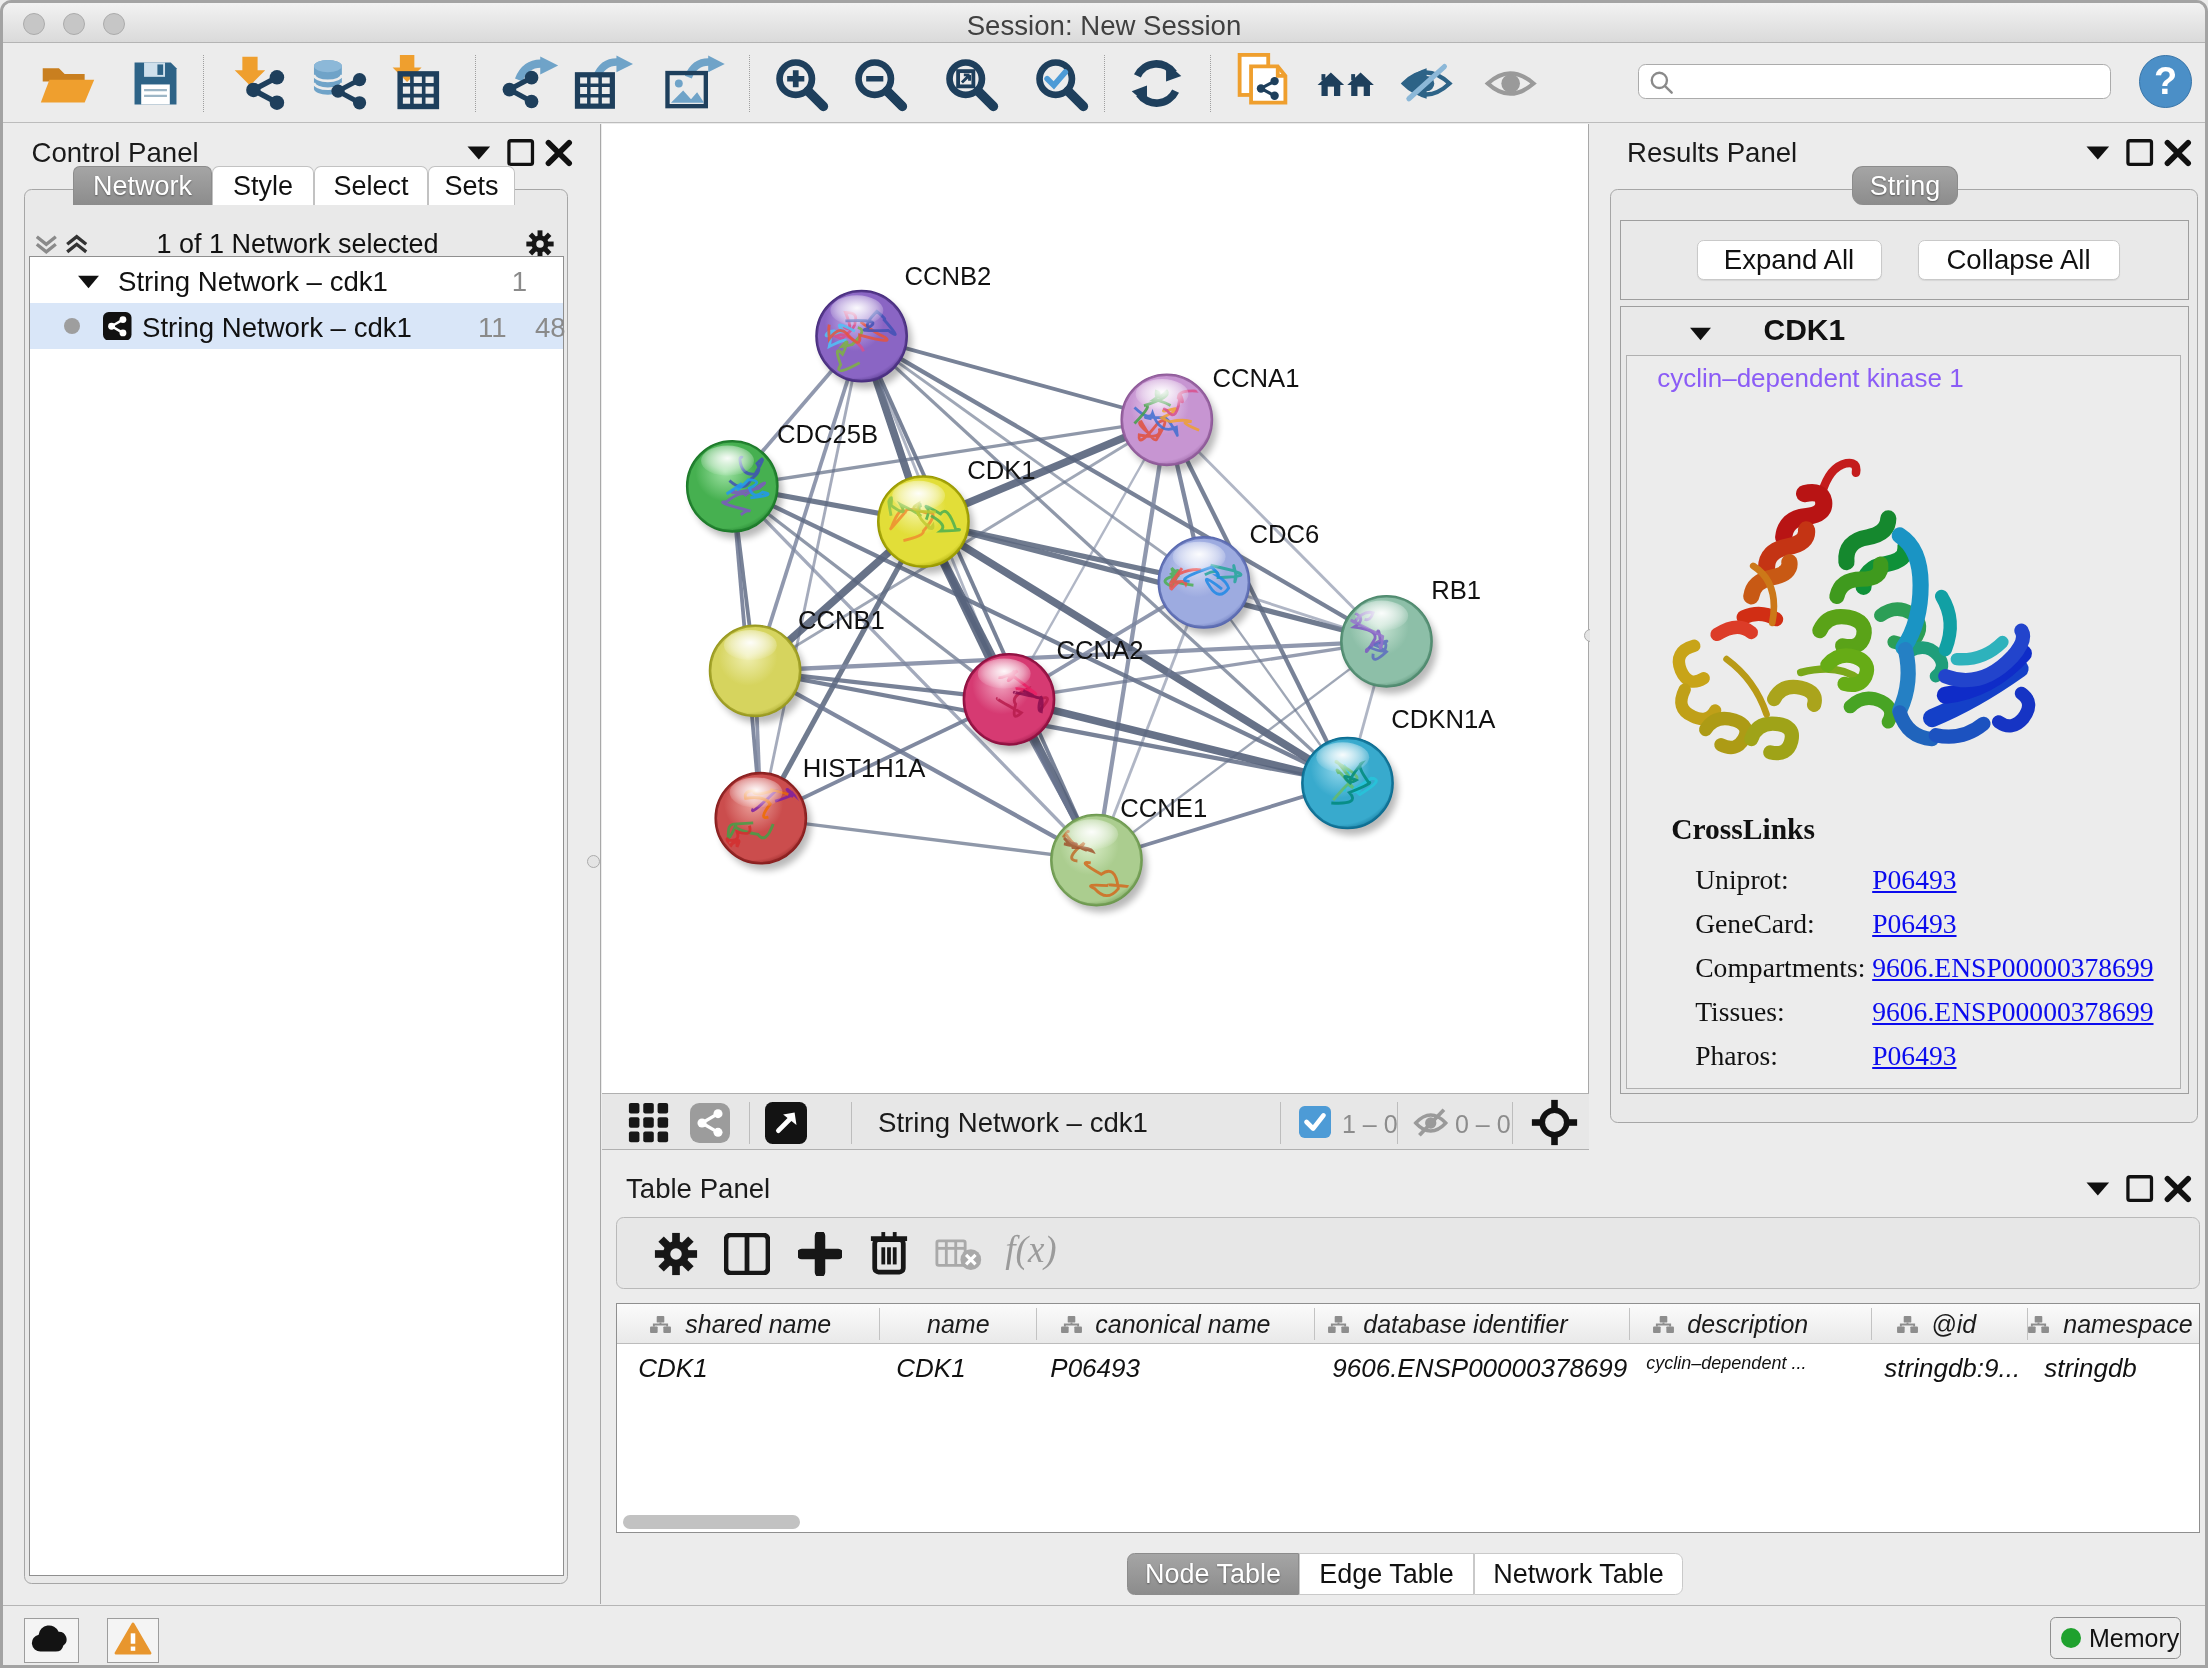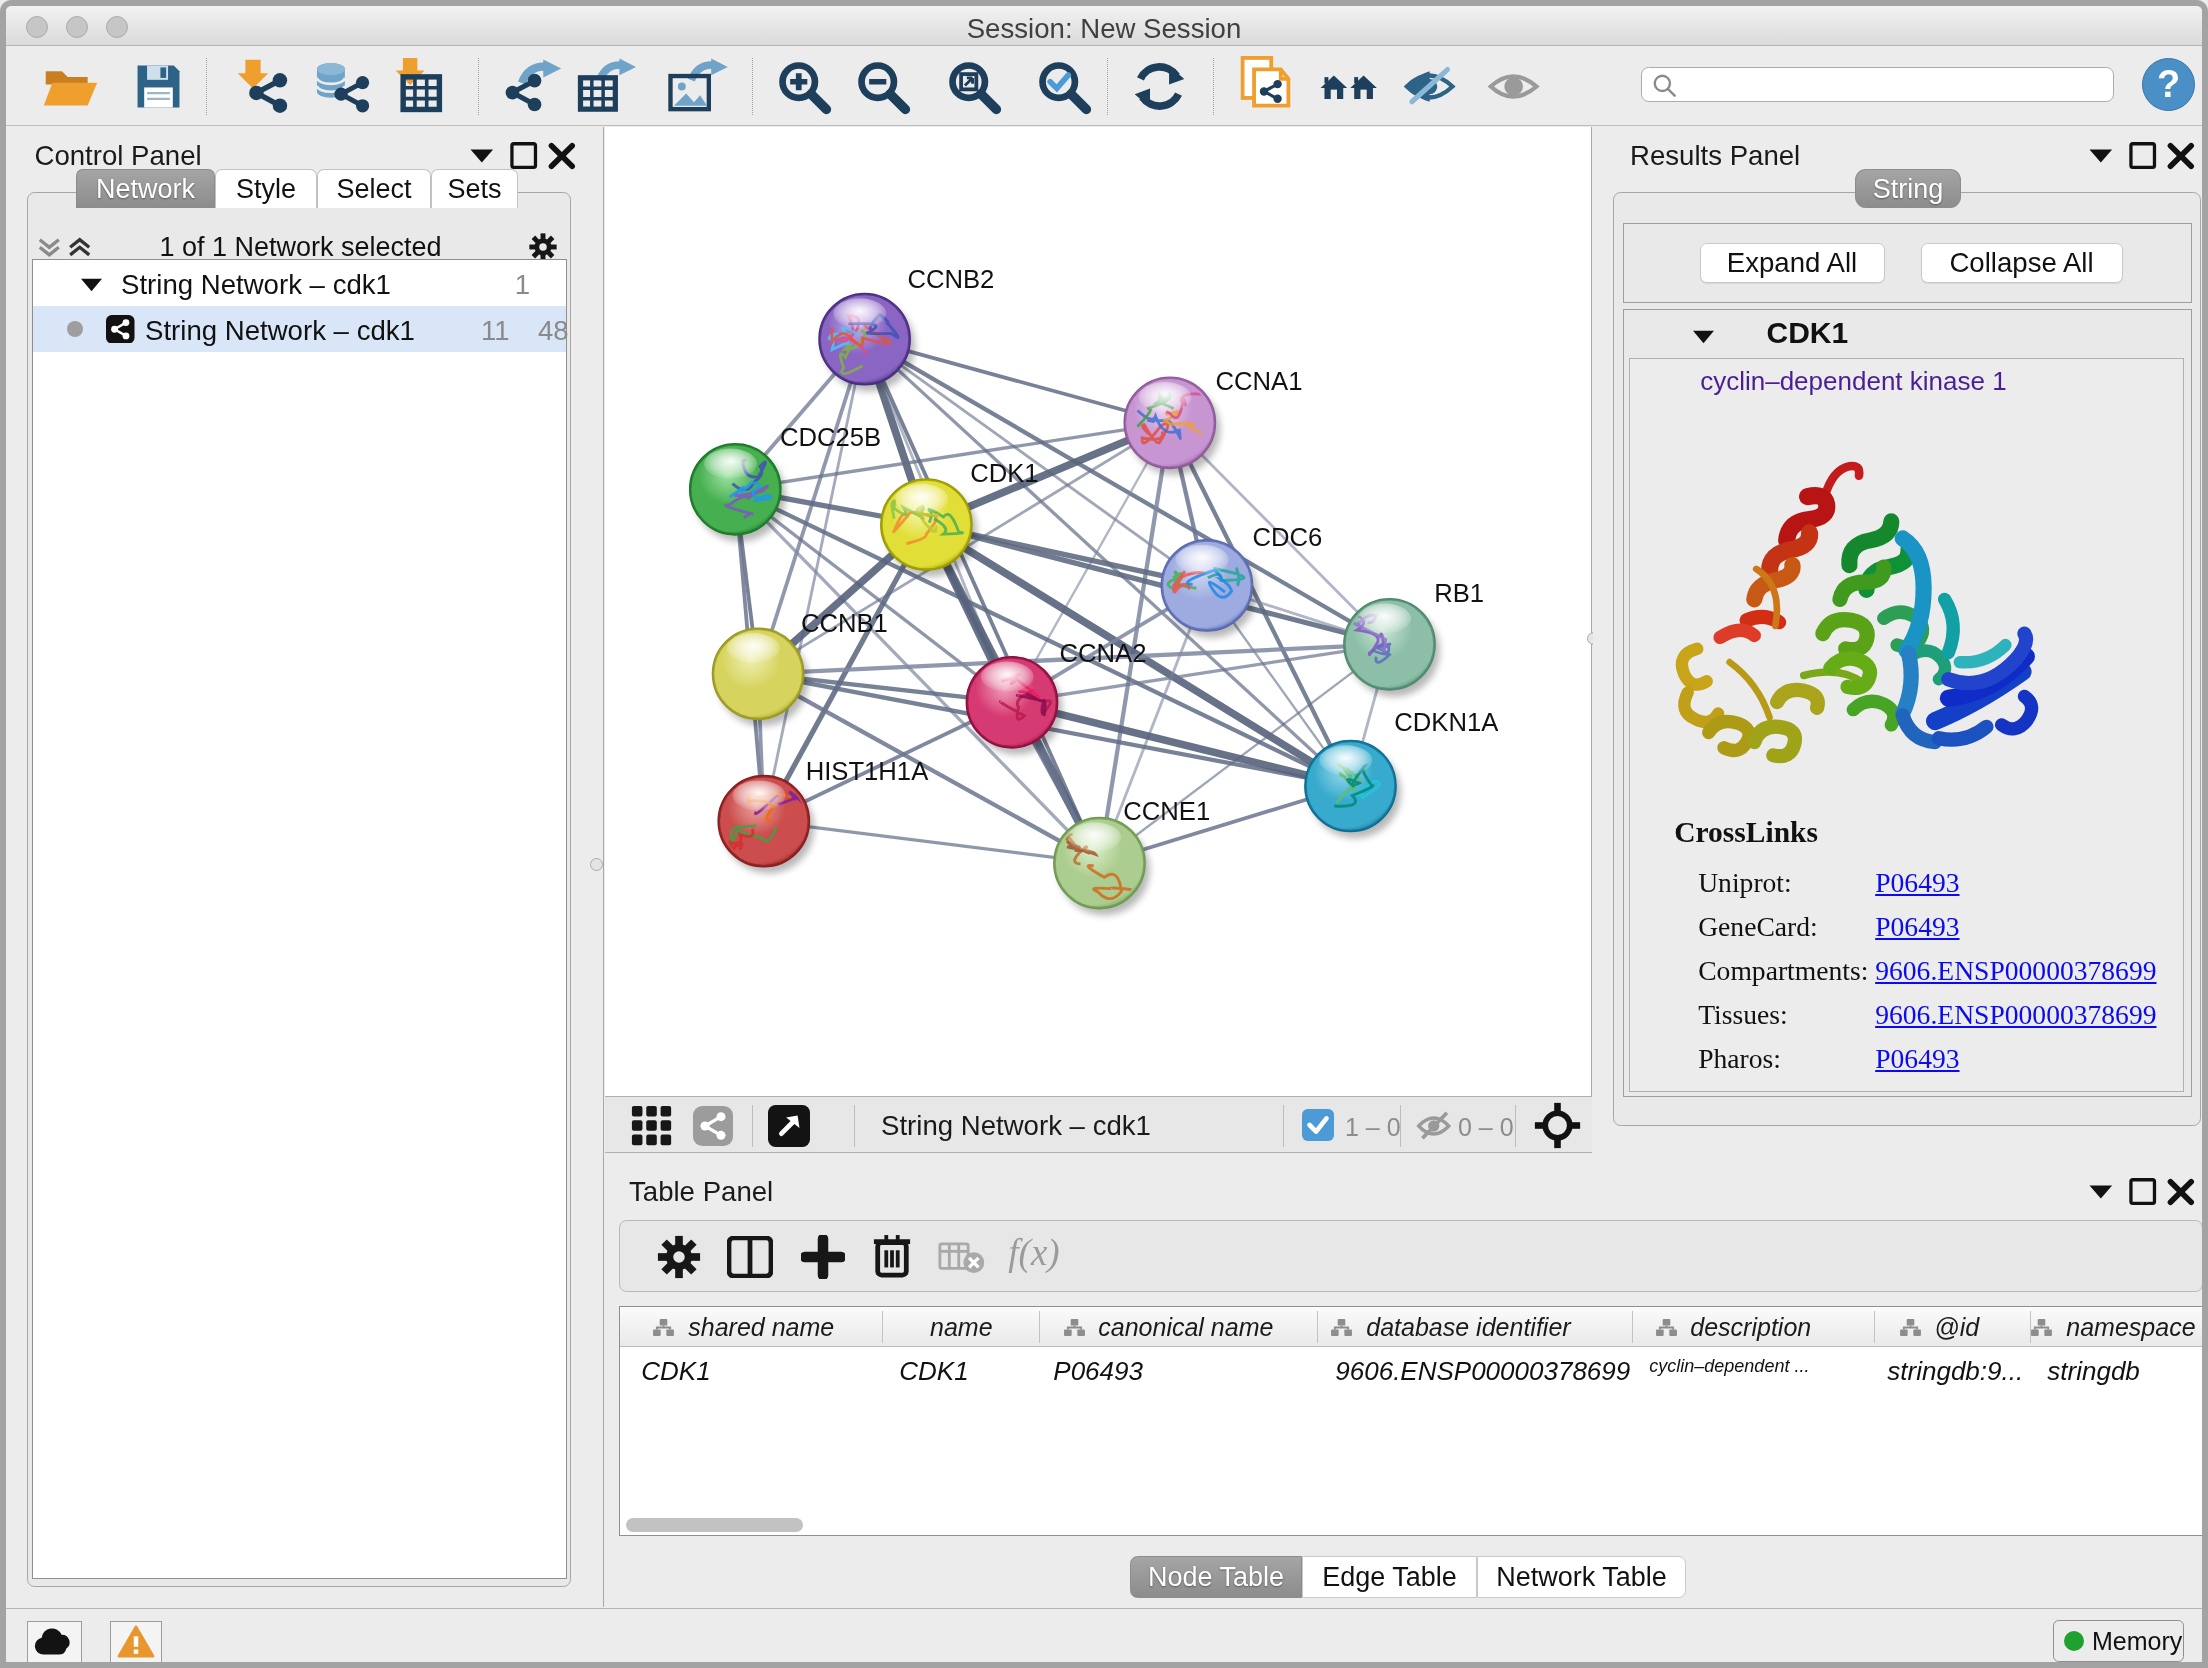--- a/index.html
+++ b/index.html
@@ -1,18 +1,18 @@
 <!DOCTYPE html>
 <html style="font-size:15px"><head>
 <meta charset="utf-8">
 <style>
 * { margin:0; padding:0; box-sizing:border-box; }
 html,body { width:2208px; height:1668px; overflow:hidden; }
 body { font-family:"Liberation Sans", sans-serif; background:#ececec; position:relative; }
-#win { position:absolute; inset:0; border:6px solid #a3a3a3; border-radius:11.4px 11.4px 0 0; overflow:hidden; background:#ececec; }
+#win { position:absolute; inset:0; border:3px solid #a3a3a3; border-radius:11.4px 11.4px 0 0; overflow:hidden; background:#ececec; }
 #titlebar { position:absolute; left:0; top:0; width:100%; height:40px; background:linear-gradient(#f2f2f2,#dadada); border-bottom:1px solid #b4b4b4; }
 #title { position:absolute; width:100%; text-align:center; top:6.7px; font-size:27.6px; color:#404040; font-weight:400; }
 .tl { position:absolute; top:9.5px; width:22px; height:22px; border-radius:50%; background:#c6c6c6; border:1px solid #ababab; }
 #toolbar { position:absolute; left:0; top:41px; width:100%; height:79px; background:#ececec; border-bottom:1px solid #bcbcbc; }
 .ti { position:absolute; top:0; height:79px; display:flex; align-items:center; justify-content:center; }
 .tsep { position:absolute; top:11.4px; height:57px; width:0; border-left:1.9px dotted #9f9f9f; }
 #searchbox { position:absolute; left:1635px; top:20px; width:473px; height:35px; background:#fff; border:1px solid #ababab; border-radius:7.6px; }
 .panel-hdr { font-size:27.6px; color:#1a1a1a; }
 .gbox { position:absolute; border:1px solid #a6a6a6; border-radius:7.6px; background:#e9e9e9; }
 .tab { position:absolute; height:39px; display:flex; align-items:center; justify-content:center; font-size:27px; border:1px solid #c2c2c2; border-bottom:none; background:#fff; color:#111; border-radius:6.7px 6.7px 0 0; }
@@ -666,21 +666,21 @@
   <div style="position:absolute;left:29.5px;top:96px;width:569px;height:80px;border:1px solid #9e9e9e;background:#e9e9e9;">
     <div class="btn" style="left:76px;top:19px;width:185px;height:40px;">Expand All</div>
     <div class="btn" style="left:297px;top:19px;width:202px;height:40px;">Collapse All</div>
   </div>
   <div style="position:absolute;left:29.5px;top:182px;width:569px;height:788px;border:1px solid #9e9e9e;background:#e9e9e9;">
     <svg width="25" height="19" viewBox="0 0 26 20" style="position:absolute;left:67px;top:17px;">
           <polygon points="2,4 24,4 13,17" fill="#111"></polygon>
         </svg>
     <span style="position:absolute;left:143px;top:5.7px;font-size:30px;font-weight:bold;color:#111;">CDK1</span>
     <div style="position:absolute;left:5.7px;top:48px;width:555px;height:734px;border:1px solid #b0b0b0;background:#ececec;overflow:hidden;">
-      <div style="position:absolute;left:30px;top:6.7px;font-size:26px;color:#4c1d95;margin-left:40px;">cyclin–dependent kinase 1</div>
+      <div style="position:absolute;left:30px;top:6.7px;font-size:26px;color:#8b5cf6;">cyclin–dependent kinase 1</div>
       <svg width="390" height="338" viewBox="0 0 410 355" style="position:absolute;left:33px;top:88px;">
         <g fill="none" stroke-linecap="round">
           <path d="M170 52 Q178 24 196 20 Q208 18 206 30" stroke="#c41c1c" stroke-width="9"></path>
           <path d="M130 98 q2 -20 24 -22 q20 -2 18 -16 q-2 -12 -20 -8" stroke="#b81414" stroke-width="18"></path>
           <path d="M112 130 q0 -18 22 -22 q22 -4 20 -18" stroke="#c43414" stroke-width="18"></path>
           <path d="M96 160 q2 -16 22 -20 q20 -4 18 -16" stroke="#c85914" stroke-width="17"></path>
           <path d="M88 182 q18 -8 34 2" stroke="#d12e14" stroke-width="15"></path>
           <path d="M60 200 q22 -14 36 -2" stroke="#dc3c28" stroke-width="14"></path>
           <path d="M98 128 q28 18 20 60" stroke="#cc7818" stroke-width="7"></path>
           <path d="M36 212 q-22 6 -14 26 q8 18 24 8" stroke="#c8a418" stroke-width="13"></path>

